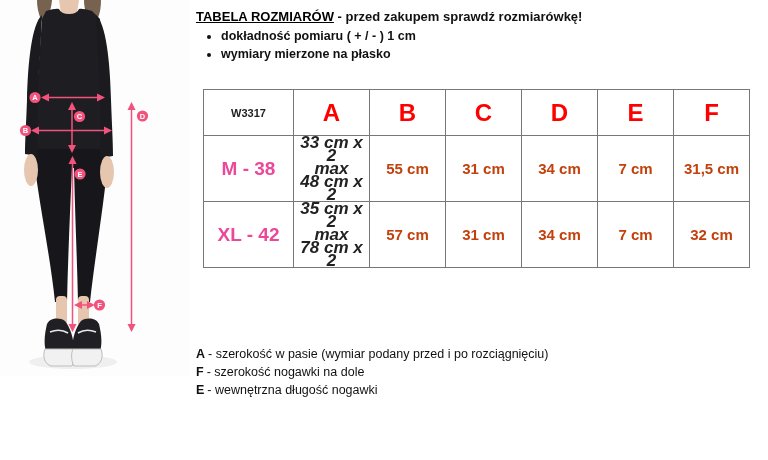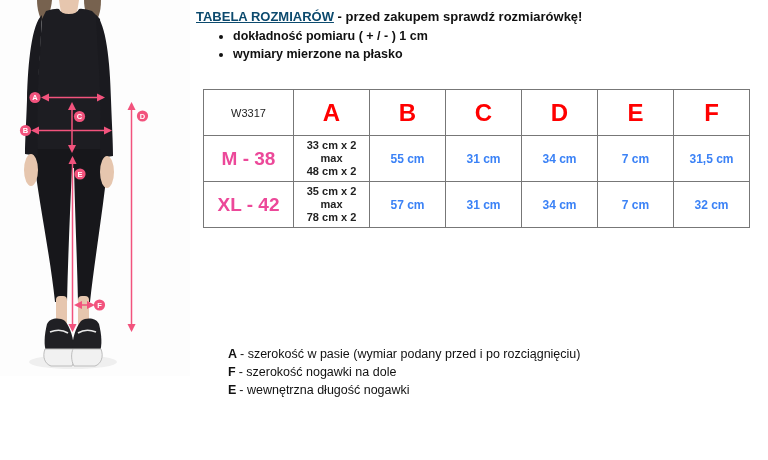--- a/index.html
+++ b/index.html
@@ -7,38 +7,38 @@
     width:768px; height:460px; background:#ffffff; position:relative; overflow:hidden;
     font-family:"Liberation Sans", sans-serif; color:#111;
   }
 
   
   .photo {position:absolute; left:0; top:0; width:190px; height:376px; background:#fdfdfd;}
   .photo svg {display:block;}
 
   
   .title {position:absolute; left:196px; top:9px; font-size:13px; font-weight:bold; white-space:nowrap;}
-  .title-red {color:#0c4a6e; text-decoration:underline;}
+  .title-red {color:#000000; text-decoration:underline;}
   .bullets {position:absolute; left:207px; top:27px; margin:0; padding:0 0 0 14px; list-style:disc;
             font-size:12.5px; font-weight:bold;}
-  .bullets li {line-height:18px;margin-left:12px;}
+  .bullets li {line-height:18px;}
 
   
   .size-table {position:absolute; left:203px; top:89px; border-collapse:collapse; table-layout:fixed;}
   .size-table td {border:1px solid #777777; text-align:center; vertical-align:middle; padding:0;}
   .size-table tr {height:46px;}
-  .cell-code   {font-size:11px;  font-weight:normal; color:#222;}
+  .cell-code   {font-size:11px;  font-weight:bold; color:#222;}
   .cell-letter {font-size:24px;  font-weight:bold; color:#ff0000;}
   .cell-size   {font-size:19px;  font-weight:bold; color:#ec4899;}
-  .cell-a      {font-size:11px;  font-weight:bold; line-height:13px; color:#222;}
-  .cell-val    {font-size:12px;  font-weight:bold; color:#3b82f6;}
+  .cell-a      {font-size:17px;  font-weight:bold; line-height:13px; color:#222;font-style:italic;}
+  .cell-val    {font-size:15px;  font-weight:bold; color:#c2410c;}
 
   
   .legend {position:absolute; left:196px; top:347px; font-size:12.5px;}
-  .legend-row {height:18px; line-height:14px; white-space:nowrap;margin-left:32px;}
+  .legend-row {height:18px; line-height:14px; white-space:nowrap;}
   .legend-letter {font-weight:bold; margin-right:3px;}
 </style>
 </head>
 <body>
 
 <div class="photo">
   <svg width="190" height="376" viewBox="0 0 190 376" xmlns="http://www.w3.org/2000/svg">
     <defs>
       <marker id="ah" viewBox="0 0 10 10" refX="7.5" refY="5" markerWidth="5.5" markerHeight="5.5" orient="auto-start-reverse">
         <path d="M0,0 L10,5 L0,10 z" fill="#f2537d"></path>

